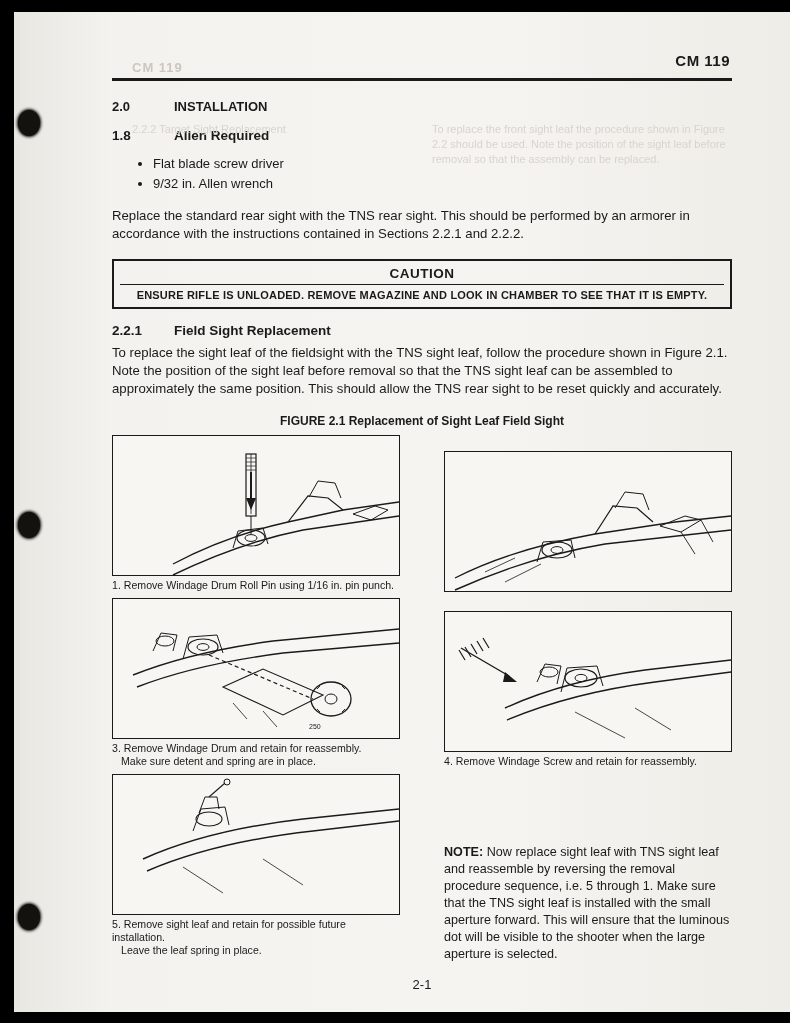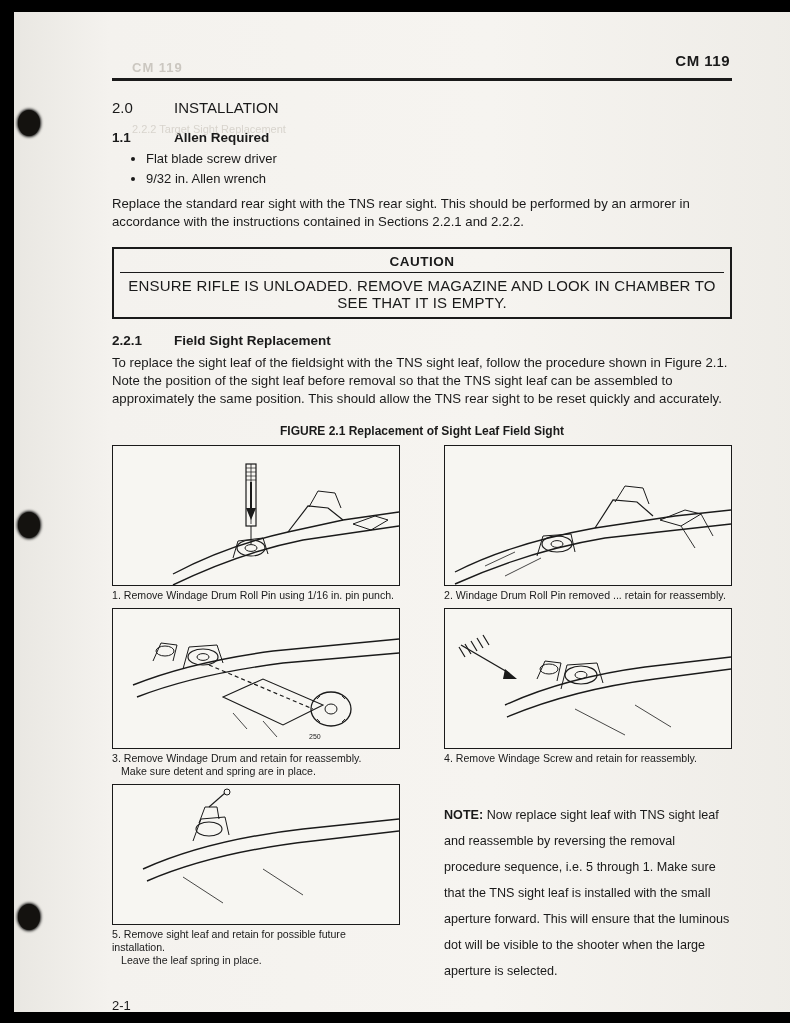--- a/index.html
+++ b/index.html
@@ -83,22 +83,22 @@
     position: absolute;
     left: 20px;
     top: 70px;
     width: 270px;
     font-size: 11px;
     color: #d8d4cd;
     line-height: 15px;
   }
 
   h2.sec {
-    font-size: 15px;
-    font-weight: normal;
+    font-size: 13px;
+    font-weight: bold;
     margin: 0 0 12px 0;
   }
   .sec-num {
     display: inline-block;
     width: 62px;
   }
   h3.sub {
     font-size: 13.5px;
     font-weight: bold;
     margin: 14px 0 6px 0;
@@ -106,21 +106,21 @@
   .sub-num {
     display: inline-block;
     width: 62px;
   }
   .tools {
     display: flex;
     margin: 2px 0 0 0;
     font-size: 13px;
   }
   .tools ul {
-    margin: 0;
+    margin: 7px;
     padding-left: 34px;
     list-style: disc;
   }
   .tools ul.col1 { width: 250px; }
   .tools ul.col2 { width: 250px; padding-left: 30px; }
   .tools li { margin-bottom: 4px; line-height: 16px; }
 
   p.body {
     font-size: 13.2px;
     line-height: 18px;
@@ -136,87 +136,90 @@
     font-weight: bold;
     font-size: 13.5px;
     letter-spacing: 0.5px;
     margin-bottom: 0;
   }
   .caution-rule {
     border-bottom: 1.5px solid #1a1a1a;
     margin: 3px 0 4px 0;
   }
   .caution-text {
-    font-weight: normal;
-    font-size: 15px;
+    font-weight: bold;
+    font-size: 11px;
     letter-spacing: 0.2px;
     text-align: center;
   }
   .fig-title {
     text-align: center;
     font-weight: bold;
     font-size: 12px;
     margin: 16px 0 7px 0;
   }
   .fig-grid {
     display: flex;
     flex-wrap: wrap;
     justify-content: space-between;
+    align-items: flex-end;
   }
   .fig-cell { width: 288px; margin-bottom: 6px; }
   .fig-box {
     border: 1px solid #1a1a1a;
     height: 139px;
     background: #f7f6f2;
     position: relative;
     overflow: hidden;
   }
   .fig-cap {
     font-size: 10.6px;
     line-height: 13px;
     margin-top: 3px;
   }
   .fig-cap .ind { display: block; padding-left: 9px; }
   .note-box {
     width: 288px;
     font-size: 12.6px;
-    line-height: 26px;
+    line-height: 17px;
     padding-top: 18px;
   }
   .note-box b { font-weight: bold; }
   .pagenum {
+    text-align: center;
     font-size: 13px;
     margin-top: 14px;
   }
   svg { display: block; }
 </style>
 </head>
 <body>
 
 <div class="page">
   <div class="page-inner">
 
     <div class="hole h1"></div>
     <div class="hole h2"></div>
     <div class="hole h3"></div>
 
     <div class="content">
 
       <div class="ghost">CM 119</div>
       <div class="ghost3">2.2.2    Target Sight Replacement</div>
+      <div class="ghost2">To replace the front sight leaf the procedure shown in Figure 2.2 should be used. Note the position of the sight leaf before removal so that the assembly can be replaced.</div>
 
       <div class="hdr">CM 119</div>
       <div class="hdr-rule"></div>
 
       <h2 class="sec">
         <span class="sec-num">2.0</span><span>INSTALLATION</span>
       </h2>
 
       <h3 class="sub">
-        <span class="sub-num">1.1</span><span>Allen Required</span>
+        <span class="sub-num">1.8</span><span>Allen Required</span>
       </h3>
 
       <div class="tools">
         <ul class="col1">
           <li>Flat blade screw driver</li>
           <li>9/32 in. Allen wrench</li>
         </ul>
       </div>
 
       <p class="body">Replace the standard rear sight with the TNS rear sight. This should be performed by an armorer in accordance with the instructions contained in Sections 2.2.1 and 2.2.2.</p>
@@ -273,23 +276,20 @@
                 <path d="M170 56 L180 40 L198 42 L204 58" stroke-width="1"></path>
                 <path d="M92 110 L98 90 L126 88 L130 106" stroke-width="1"></path>
                 <ellipse cx="112" cy="98" rx="15" ry="8" stroke-width="1.2"></ellipse>
                 <ellipse cx="112" cy="98" rx="6" ry="3.4" stroke-width="1"></ellipse>
                 <path d="M215 74 L240 64 L256 68 L236 80 Z" stroke-width="1"></path>
                 <path d="M236 80 L250 102 M256 68 L268 90" stroke-width="0.9"></path>
                 <path d="M40 120 L70 106 M60 130 L96 112" stroke-width="0.8"></path>
               </g>
             </svg>
           </div>
-          <div class="fig-cap">
-            <span>2. Windage Drum Roll Pin removed ... retain for reassembly.</span>
-          </div>
         </div>
 
         <div class="fig-cell">
           <div class="fig-box">
             <svg width="286" height="139" viewBox="0 0 286 139">
               <g stroke="#1a1a1a" fill="none" stroke-width="1.1">
                 <path d="M20 76 C55 62 100 50 160 42 L286 30" stroke-width="1.4"></path>
                 <path d="M24 88 C60 74 108 62 170 54 L286 44" stroke-width="1.4"></path>
                 <path d="M70 60 L76 38 L104 36 L110 54" stroke-width="1"></path>
                 <ellipse cx="90" cy="48" rx="15" ry="8" stroke-width="1.2"></ellipse>

